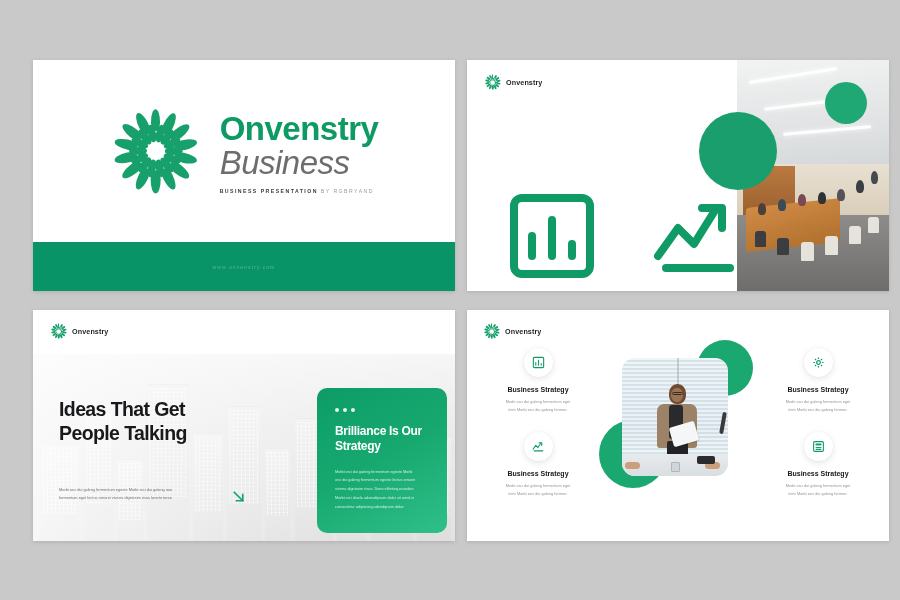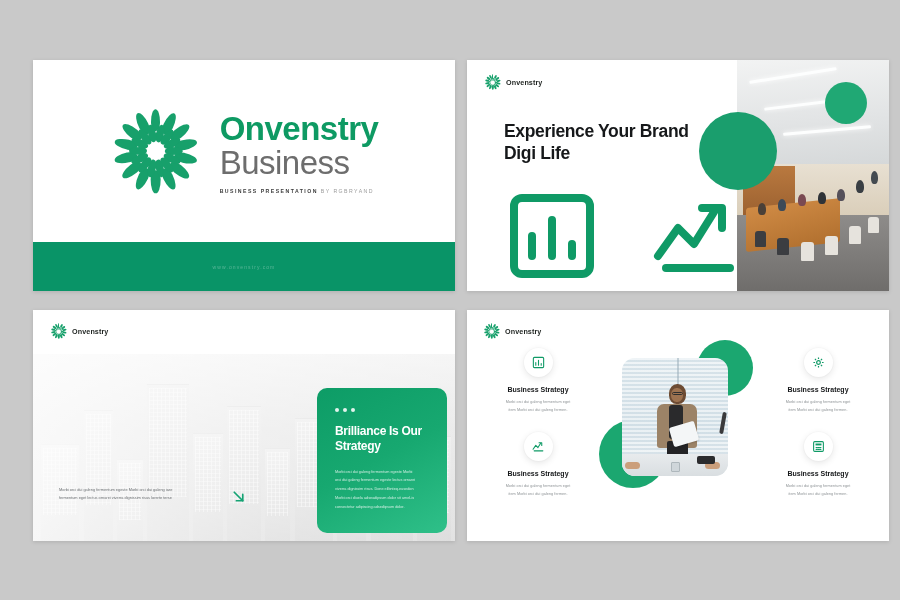--- a/index.html
+++ b/index.html
@@ -43,21 +43,21 @@
     gap: 18px;
   }
   .s1-mark { width: 92px; height: 92px; }
   .s1-text { padding-top: 4px; }
   .s1-t1 {
     font-size: 33px; font-weight: 700; letter-spacing: -0.5px;
     color: #0e9a63; line-height: 1.02;
   }
   .s1-t2 {
     font-size: 33px; font-weight: 400; letter-spacing: -0.5px;
-    color: #6d6d6d; line-height: 1.06;
+    color: #6d6d6d; line-height: 1.06; font-style: italic;
   }
   .s1-sub {
     margin-top: 7px;
     font-size: 5.2px; letter-spacing: 1.45px; font-weight: 700;
     color: #3c3c3c;
   }
   .s1-sub .lite { color: #9b9b9b; font-weight: 400; }
   .s1-bar {
     position: absolute; left: 0; right: 0; bottom: 0; height: 49px;
     background: #099467;
@@ -357,21 +357,20 @@
           <i style="width: 1.445px; height: 3.315px; margin-left: -0.7225px; margin-top: -1.6575px; transform: rotate(218.564deg) translateY(-3.315px);"></i>
           <i style="width: 1.445px; height: 3.315px; margin-left: -0.7225px; margin-top: -1.6575px; transform: rotate(244.279deg) translateY(-3.315px);"></i>
           <i style="width: 1.445px; height: 3.315px; margin-left: -0.7225px; margin-top: -1.6575px; transform: rotate(269.993deg) translateY(-3.315px);"></i>
           <i style="width: 1.445px; height: 3.315px; margin-left: -0.7225px; margin-top: -1.6575px; transform: rotate(295.707deg) translateY(-3.315px);"></i>
           <i style="width: 1.445px; height: 3.315px; margin-left: -0.7225px; margin-top: -1.6575px; transform: rotate(321.421deg) translateY(-3.315px);"></i>
           <i style="width: 1.445px; height: 3.315px; margin-left: -0.7225px; margin-top: -1.6575px; transform: rotate(347.136deg) translateY(-3.315px);"></i>
         </span>
       <span class="name">Onvenstry</span>
     </div>
 
-    <div class="s2-title">Experience Your Brand Digi Life</div>
 
     <div class="s2-cols">
       <div class="s2-col">
         <span class="icon-sq">
           <svg viewBox="0 0 24 24" fill="none" stroke="currentColor" stroke-width="2">
             <rect x="2.5" y="2.5" width="19" height="19" rx="2"></rect>
             <path d="M7 17V12M12 17V8M17 17V14" stroke-linecap="round"></path>
           </svg>
         </span>
         
@@ -434,20 +433,21 @@
           <i style="width: 1.445px; height: 3.315px; margin-left: -0.7225px; margin-top: -1.6575px; transform: rotate(218.564deg) translateY(-3.315px);"></i>
           <i style="width: 1.445px; height: 3.315px; margin-left: -0.7225px; margin-top: -1.6575px; transform: rotate(244.279deg) translateY(-3.315px);"></i>
           <i style="width: 1.445px; height: 3.315px; margin-left: -0.7225px; margin-top: -1.6575px; transform: rotate(269.993deg) translateY(-3.315px);"></i>
           <i style="width: 1.445px; height: 3.315px; margin-left: -0.7225px; margin-top: -1.6575px; transform: rotate(295.707deg) translateY(-3.315px);"></i>
           <i style="width: 1.445px; height: 3.315px; margin-left: -0.7225px; margin-top: -1.6575px; transform: rotate(321.421deg) translateY(-3.315px);"></i>
           <i style="width: 1.445px; height: 3.315px; margin-left: -0.7225px; margin-top: -1.6575px; transform: rotate(347.136deg) translateY(-3.315px);"></i>
         </span>
       <span class="name">Onvenstry</span>
     </div>
 
+    <div class="s3-title">Ideas That Get People Talking</div>
     <div class="s3-body">
       <p>Morbi orci dui galeng fermentum egeste Morbi orci dui galeng iare</p>
       <p>fermentum eget lectus ornarei viverra dignissim risus lorerte terse</p>
     </div>
     <span class="s3-arrow">
       <svg viewBox="0 0 24 24" fill="none" stroke="currentColor" stroke-width="2.4" stroke-linecap="round" stroke-linejoin="round">
         <path d="M6 6l12 12"></path>
           <path d="M18 9v9H9"></path>
       </svg>
     </span>

